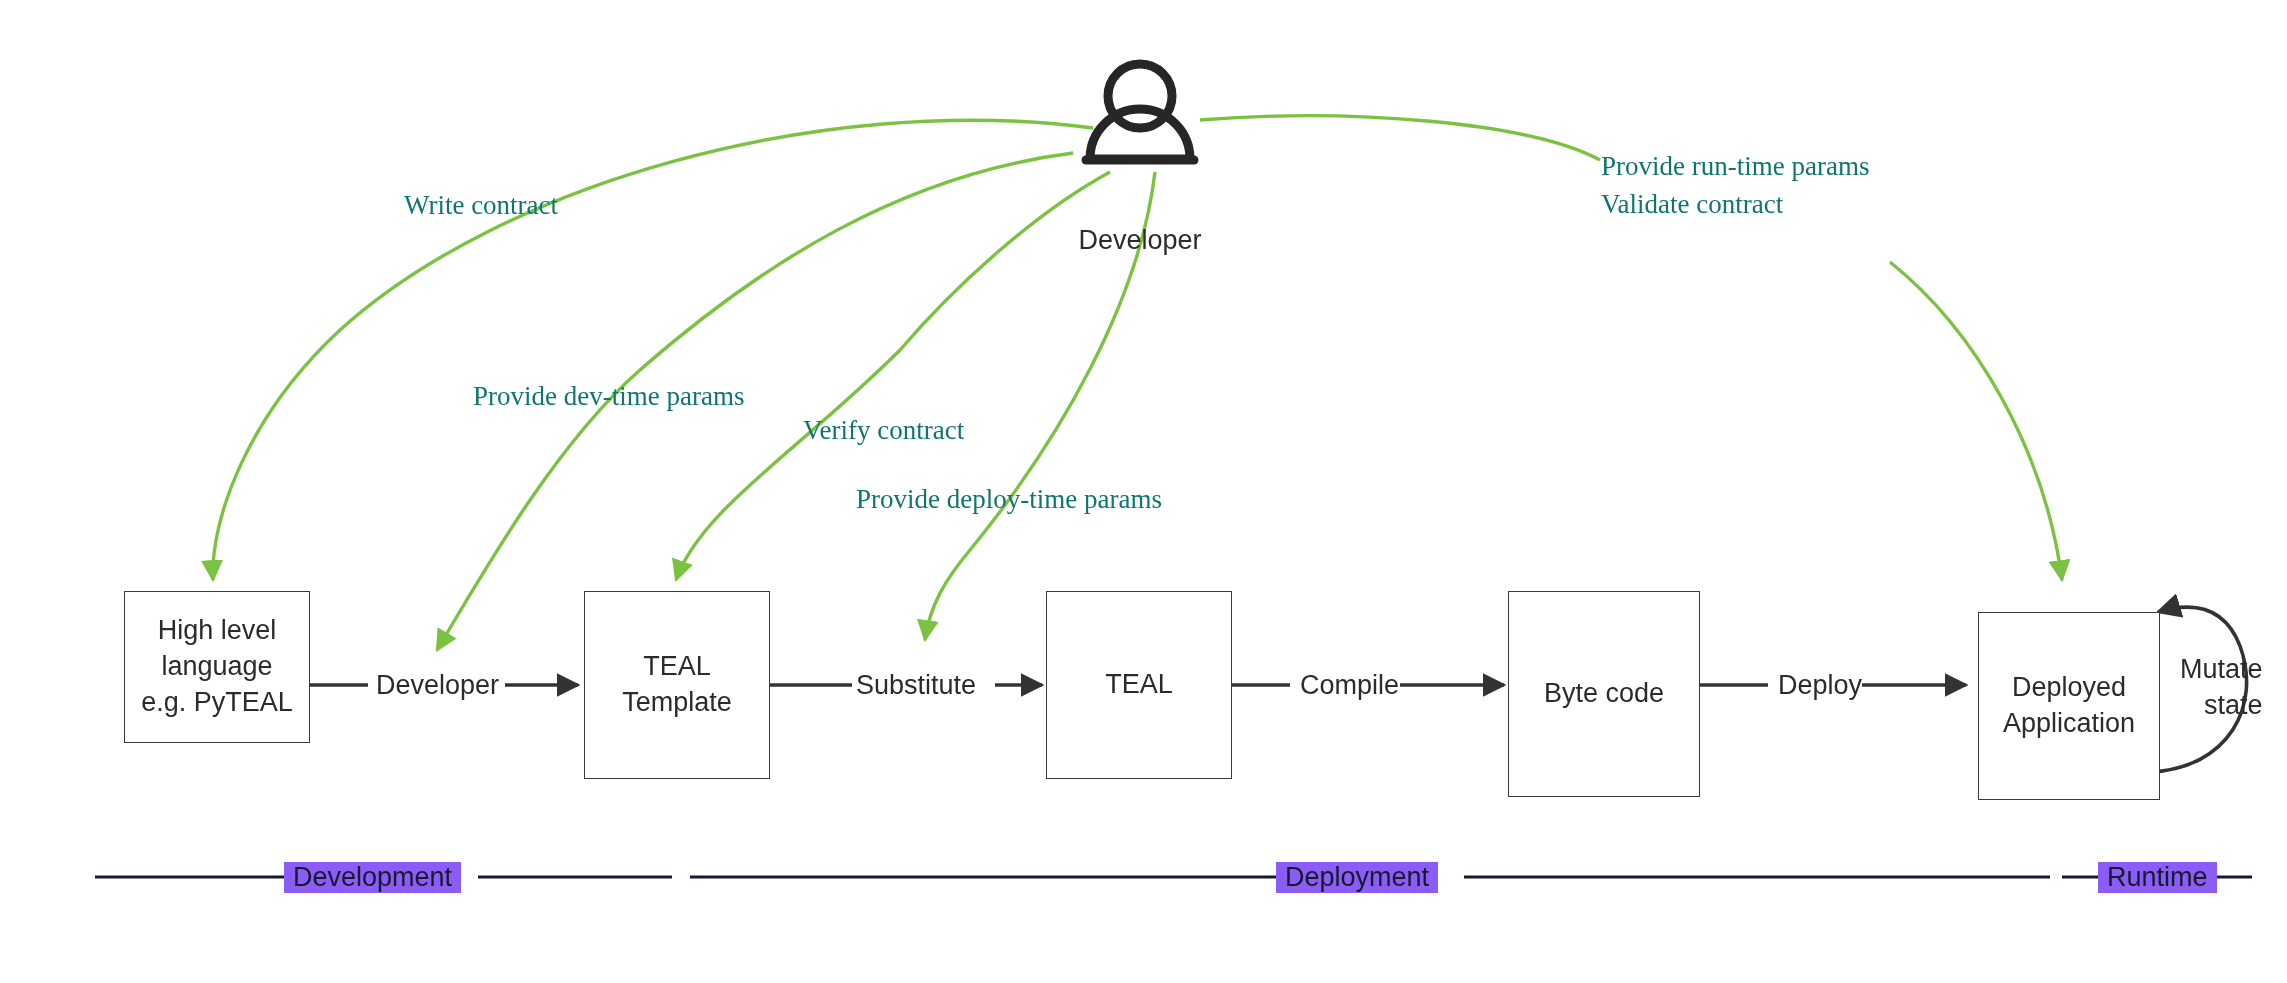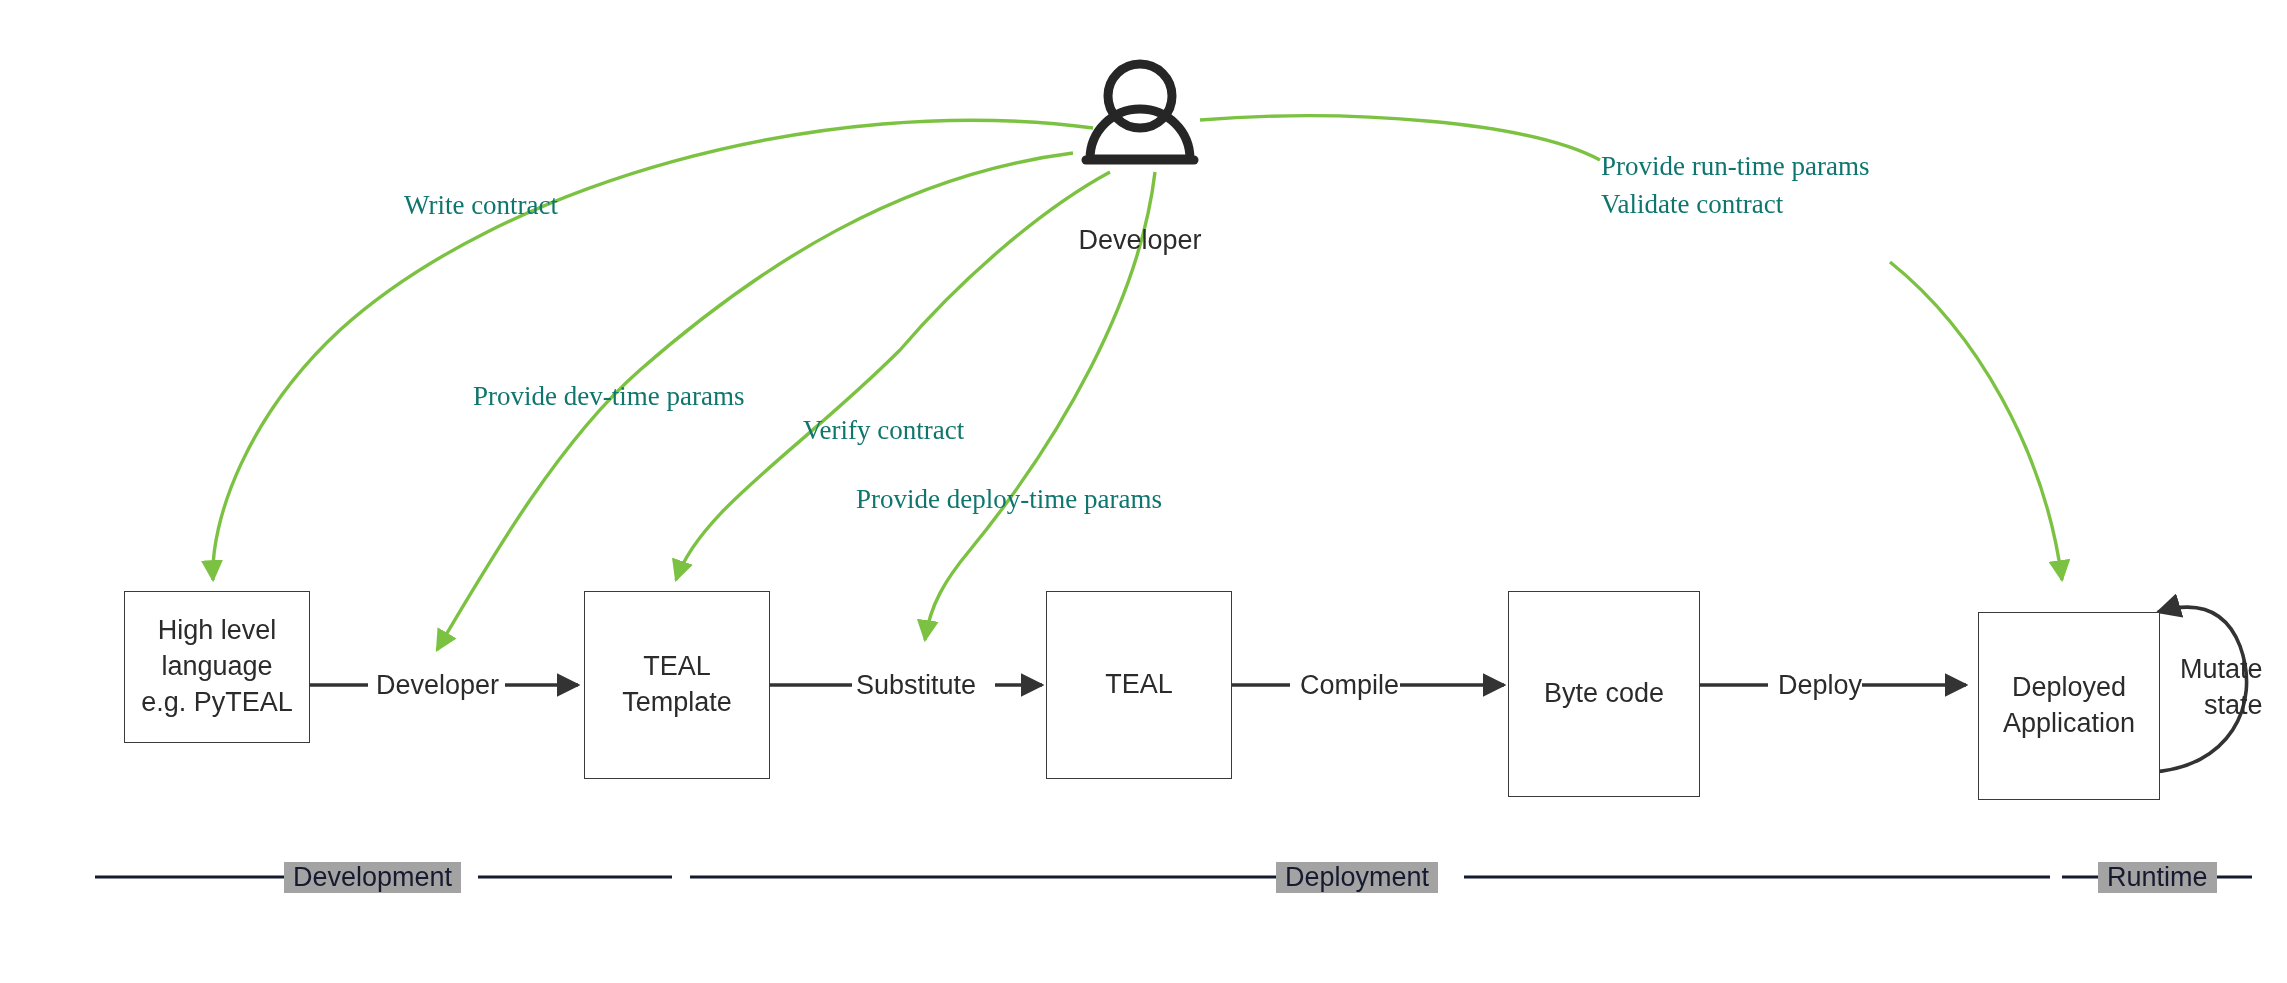--- a/index.html
+++ b/index.html
@@ -63,21 +63,21 @@
     font-family: Liberation Serif, serif;
   }
   .green-label.multi {
     line-height: 1.42;
   }
   .phase-label {
     position: absolute;
     color: #151a2e;
     font-size: 27px;
     white-space: nowrap;
-    background: #a3a3a3;
+    background: #8b5cf6;
     padding: 0 9px;
     font-family: "Liberation Sans", sans-serif;
   }
 </style>
 </head>
 <body>
 
 <div id="canvas">
 
   <svg class="layer" viewBox="0 0 2287 983">

